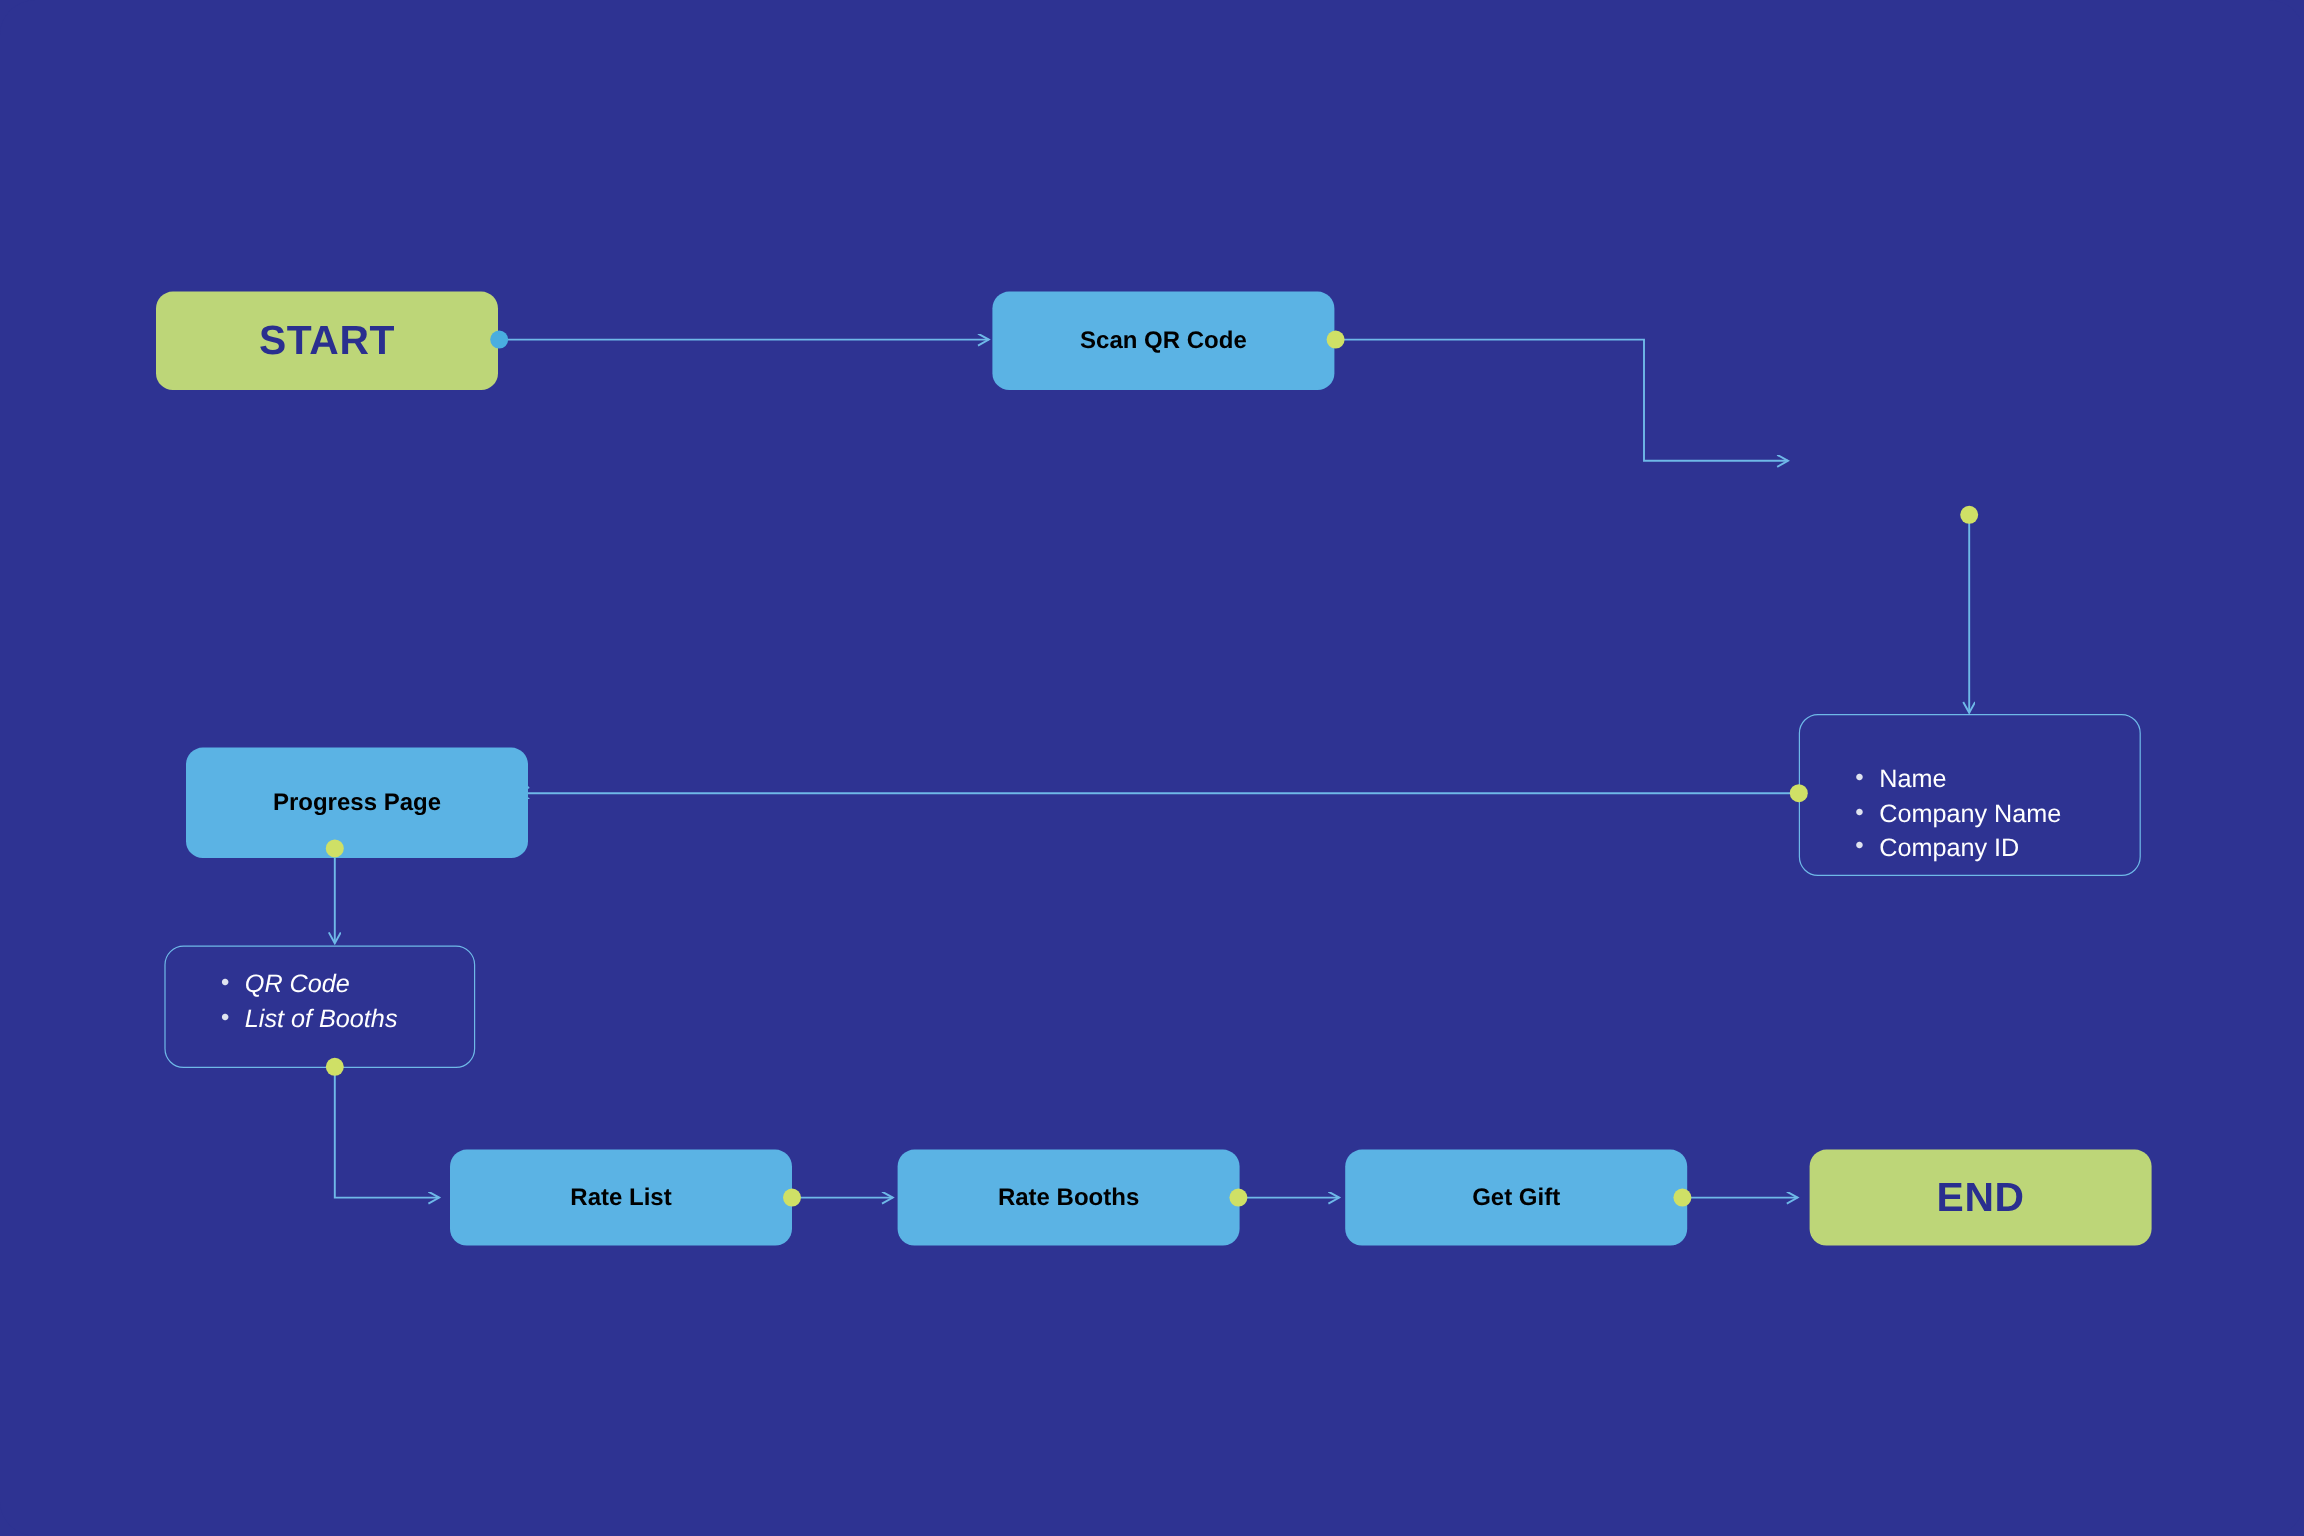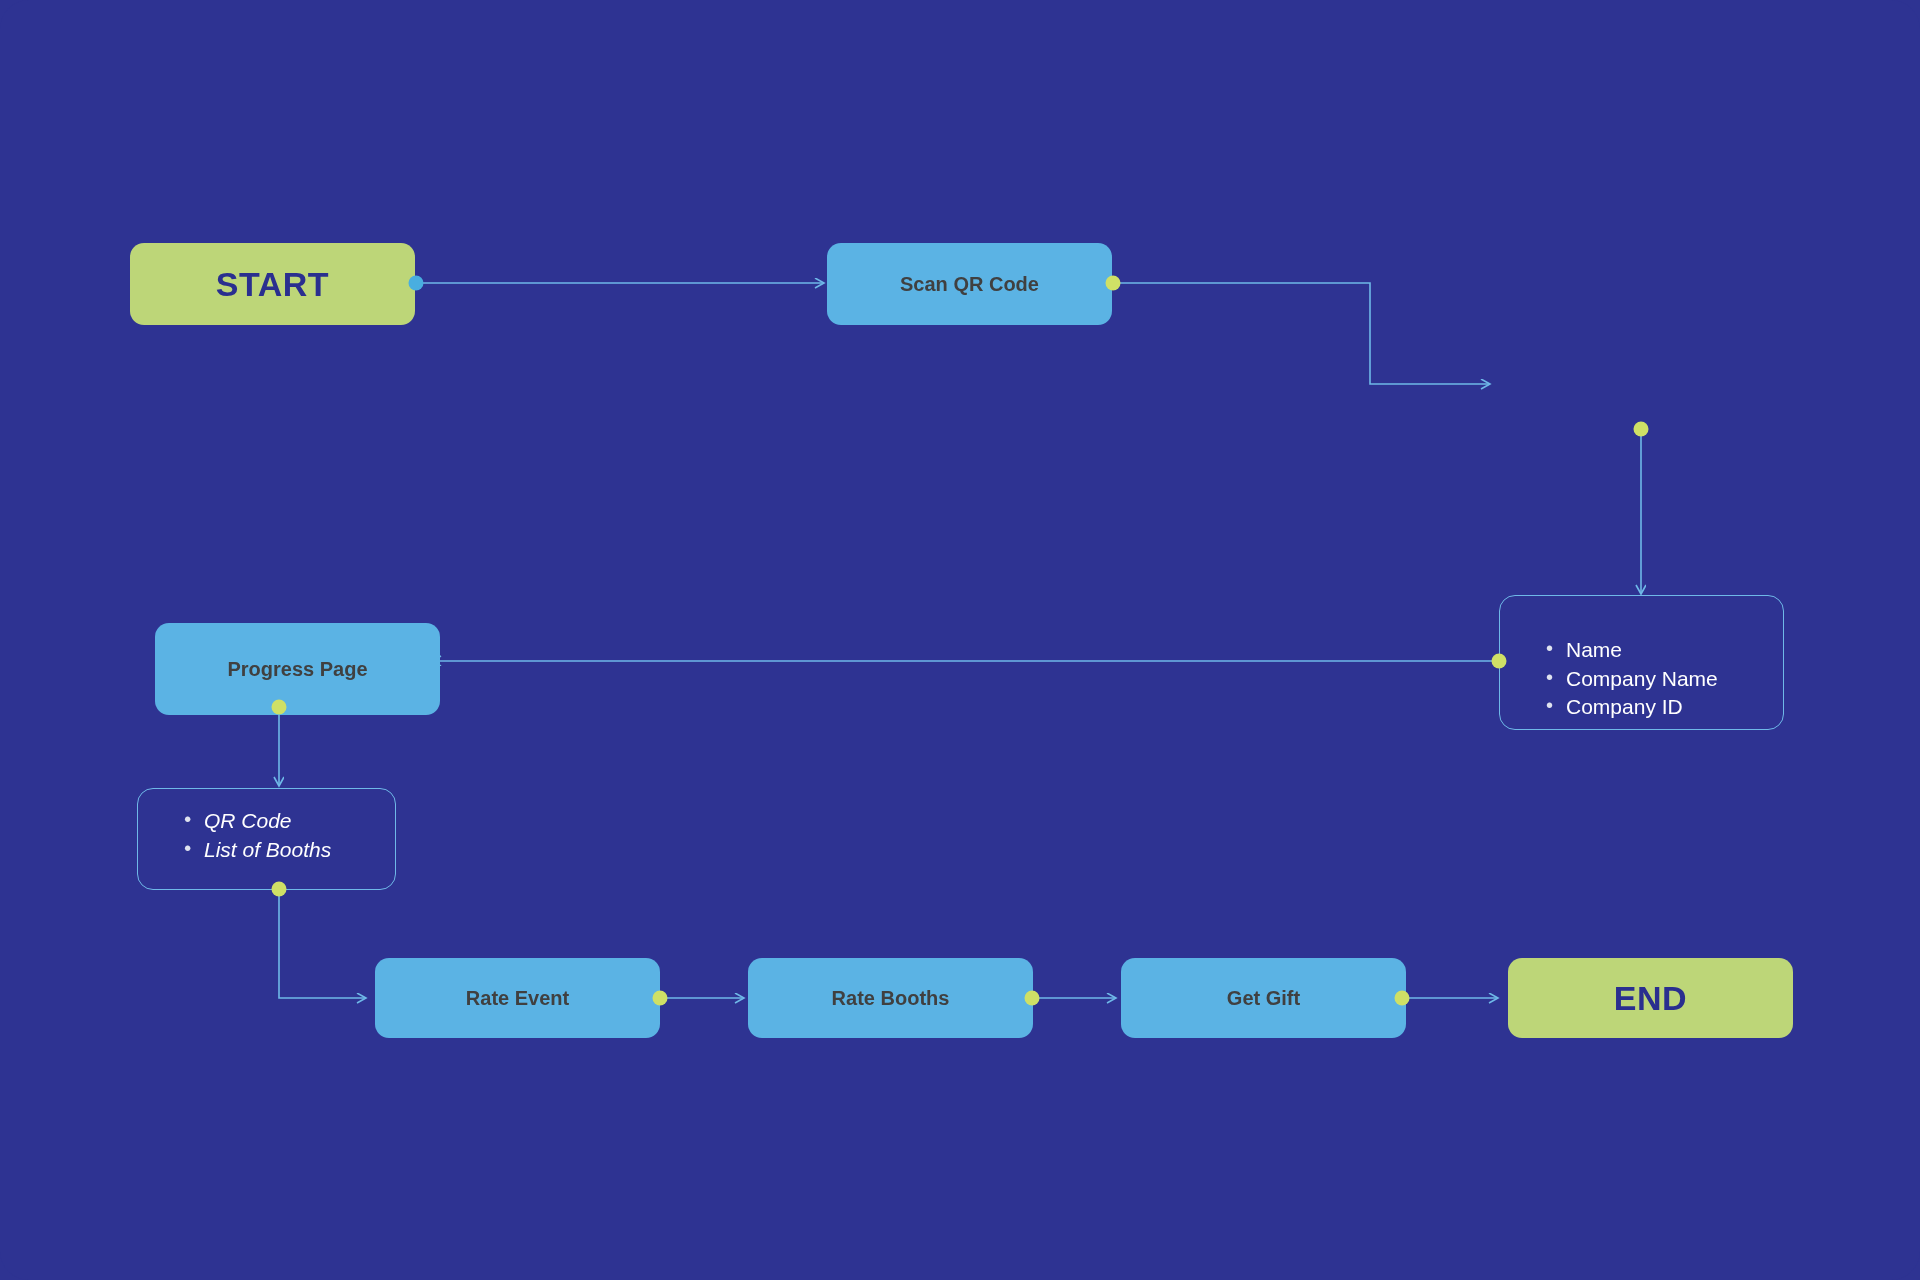--- a/index.html
+++ b/index.html
@@ -34,21 +34,21 @@
   }
   .node.terminal {
     background: #bdd678;
     color: #2a2f8f;
     font-weight: bold;
     font-size: 34px;
     letter-spacing: 0.5px;
   }
   .node.process {
     background: #5bb3e4;
-    color: #404040;
+    color: #000000;
     font-weight: bold;
     font-size: 20px;
   }
   .node.datalist {
     background: transparent;
     border: 1.5px solid #6fb9e8;
     border-radius: 16px;
     display: block;
     padding: 40px 0 22px 46px;
   }
@@ -144,21 +144,21 @@
 
   <div class="node datalist" style="left:137px; top:788px; width:259px; height:102px; padding-top:18px;font-style:italic;">
     <ul>
       <li>QR Code</li>
       <li>List of Booths</li>
     </ul>
   </div>
   <span class="dot" style="left:279px; top:889px;"></span>
 
   <div class="node process" style="left:375px; top:958px; width:285px; height:80px;">
-    <span>Rate Event</span>
+    <span>Rate List</span>
   </div>
   <span class="dot" style="left:660px; top:998px;"></span>
 
   <div class="node process" style="left:748px; top:958px; width:285px; height:80px;align-items:center;">
     <span>Rate Booths</span>
   </div>
   <span class="dot" style="left:1032px; top:998px;"></span>
 
   <div class="node process" style="left:1121px; top:958px; width:285px; height:80px;">
     <span>Get Gift</span>

